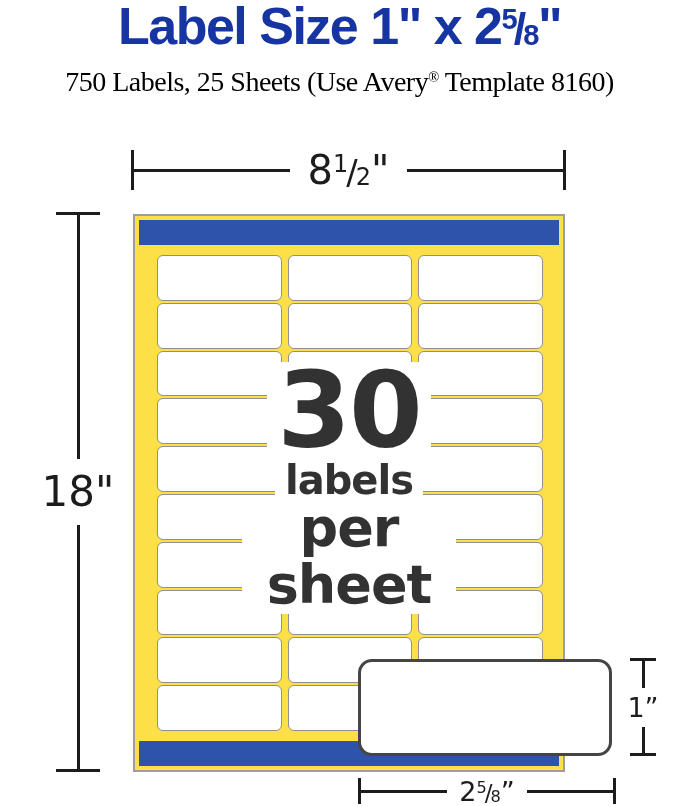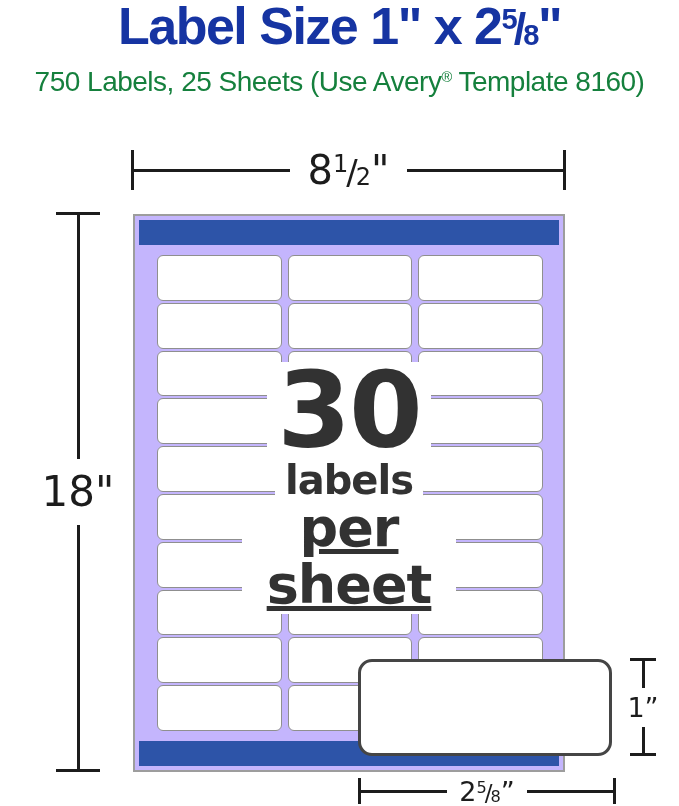--- a/index.html
+++ b/index.html
@@ -14,22 +14,22 @@
   .title {
     position:absolute; top:-4px; left:0; width:100%;
     text-align:center; font-family:"Liberation Sans", sans-serif;
     font-weight:bold; font-size:52px; letter-spacing:-1.5px; white-space:nowrap;
   }
   .title .fr-num { font-size:56%; vertical-align:0.52em; letter-spacing:-1px;}
   .title .fr-sep { font-size:86%; letter-spacing:-3px; margin-left:-3px;}
   .title .fr-den { font-size:56%; vertical-align:-0.05em; }
   .subtitle {
     position:absolute; top:66px; left:0; width:100%;
-    text-align:center; font-family:Liberation Sans, sans-serif;
-    font-size:28px; letter-spacing:-0.5px; color:#15803d; white-space:nowrap;
+    text-align:center; font-family:Liberation Serif, serif;
+    font-size:28px; letter-spacing:-0.5px; color:#000000; white-space:nowrap;
   }
   .subtitle .reg { font-size:52%; vertical-align:0.65em; }
 
   
   .dim { position:absolute; display:flex; align-items:center; color:#1c1c1c; z-index:6; }
   .dim .bar  { background:#1c1c1c; }
   .dim .rule { background:#1c1c1c; flex:1 1 auto; }
   .dim-h { flex-direction:row; }
   .dim-h .bar  { width:3px; height:100%; }
   .dim-h .rule { height:3px; }
@@ -46,21 +46,21 @@
   .dim-label-h .txt { font-size:27px; padding:6px 0; }
   .dim-label-w { left:358px; top:778px; width:258px; height:26px; }
   .dim-label-w .txt { font-size:27px; padding:0 12px; }
   .dim .fr-num { font-size:60%; vertical-align:0.5em; }
   .dim .fr-sep { font-size:85%; letter-spacing:-2px; margin-left:-2px; }
   .dim .fr-den { font-size:60%; vertical-align:-0.05em; }
 
   
   .sheet {
     position:absolute; left:133px; top:214px; width:432px; height:558px;
-    background:#c4b5fd; border:2px solid #9d9d9d; z-index:1;
+    background:#fde047; border:2px solid #9d9d9d; z-index:1;
   }
   .band { position:absolute; left:4px; right:4px; height:25px; }
   .band-top { top:4px; }
   .band-bottom { bottom:4px; }
 
   .labels-grid {
     position:absolute; left:22px; top:39px; width:386px; height:476px;
     display:grid; grid-template-columns:repeat(3,1fr); column-gap:6px; row-gap:2px;
   }
   .label-cell {
@@ -69,21 +69,21 @@
 
   
   .center-text {
     position:absolute; left:50%; top:146px; transform:translateX(-50%);
     display:flex; flex-direction:column; align-items:center;
     color:#323232; font-weight:bold; z-index:3; text-align:center;
   }
   .center-text .line { background:#ffffff; padding:0 10px; }
   .ct-count { font-size:106px; line-height:0.92; letter-spacing:-2px; }
   .ct-l2    { font-size:40px; line-height:1.02; letter-spacing:-1px; }
-  .ct-l3    { font-size:54px; line-height:1.05; letter-spacing:-1px;text-decoration:underline; }
+  .ct-l3    { font-size:54px; line-height:1.05; letter-spacing:-1px; }
 
   
   .callout {
     position:absolute; left:358px; top:659px; width:254px; height:97px;
     background:#ffffff; border:3px solid #454545; border-radius:14px; z-index:5;
   }
 </style>
 </head>
 <body>
 

